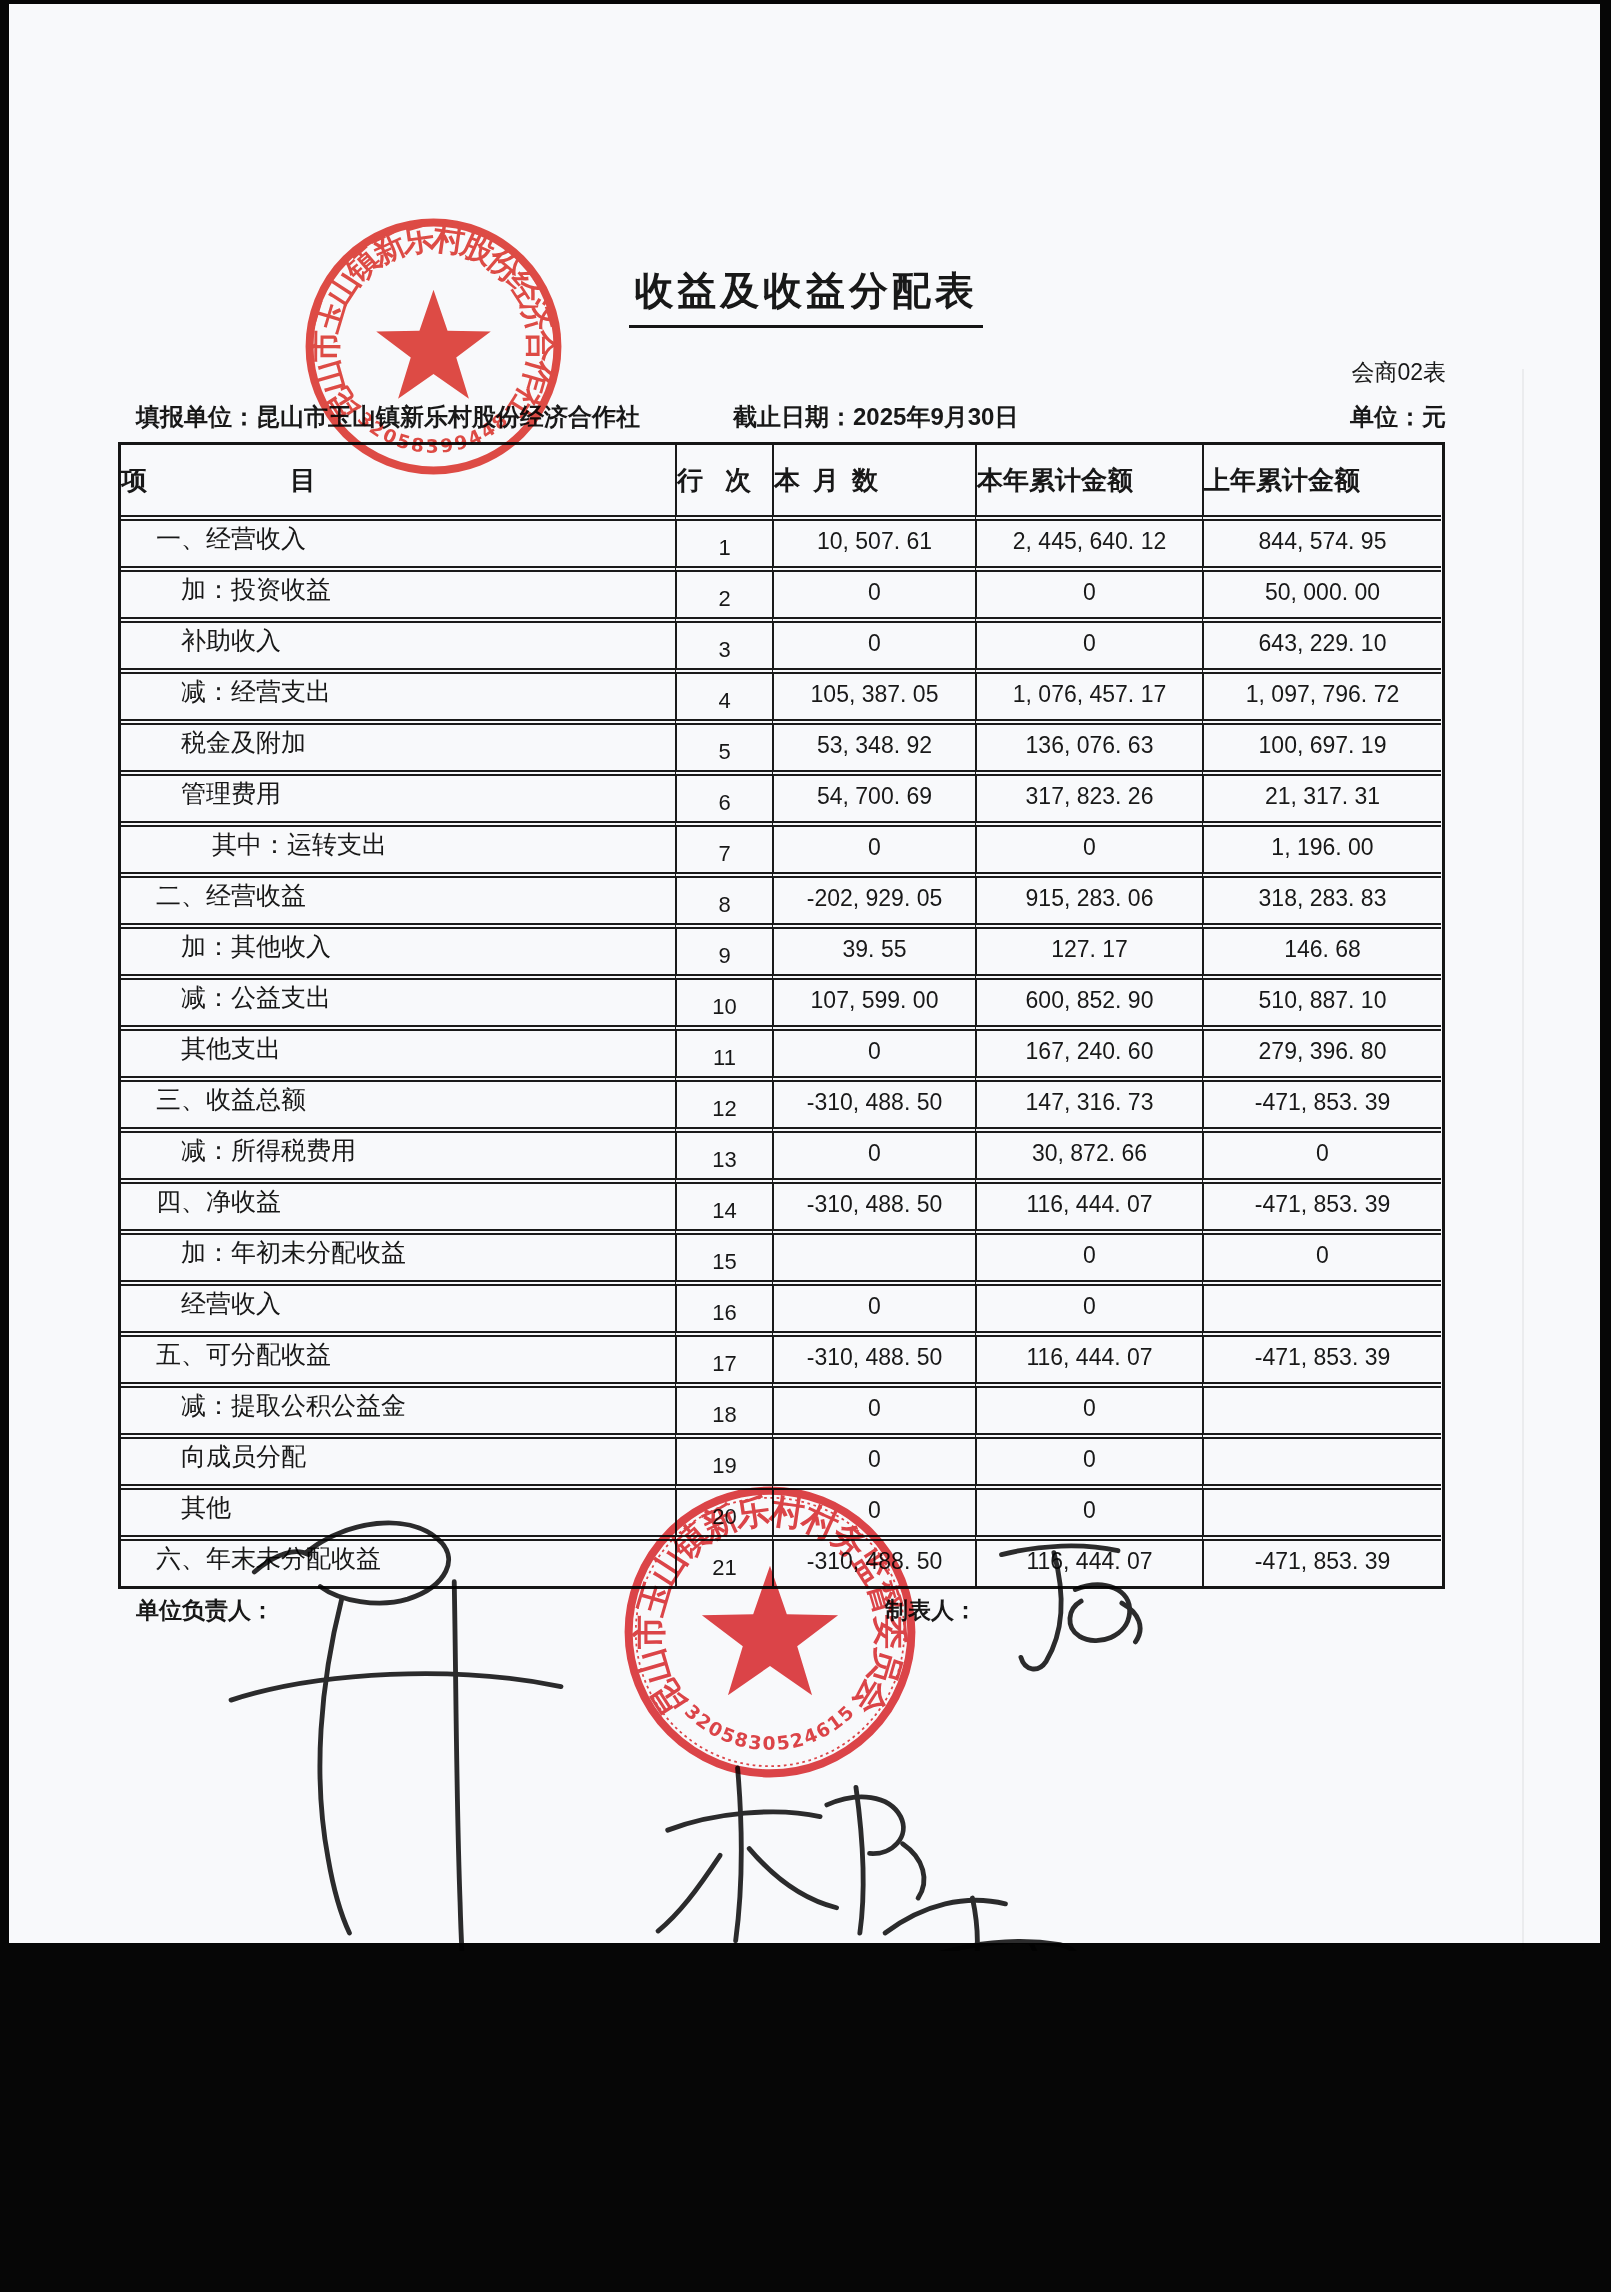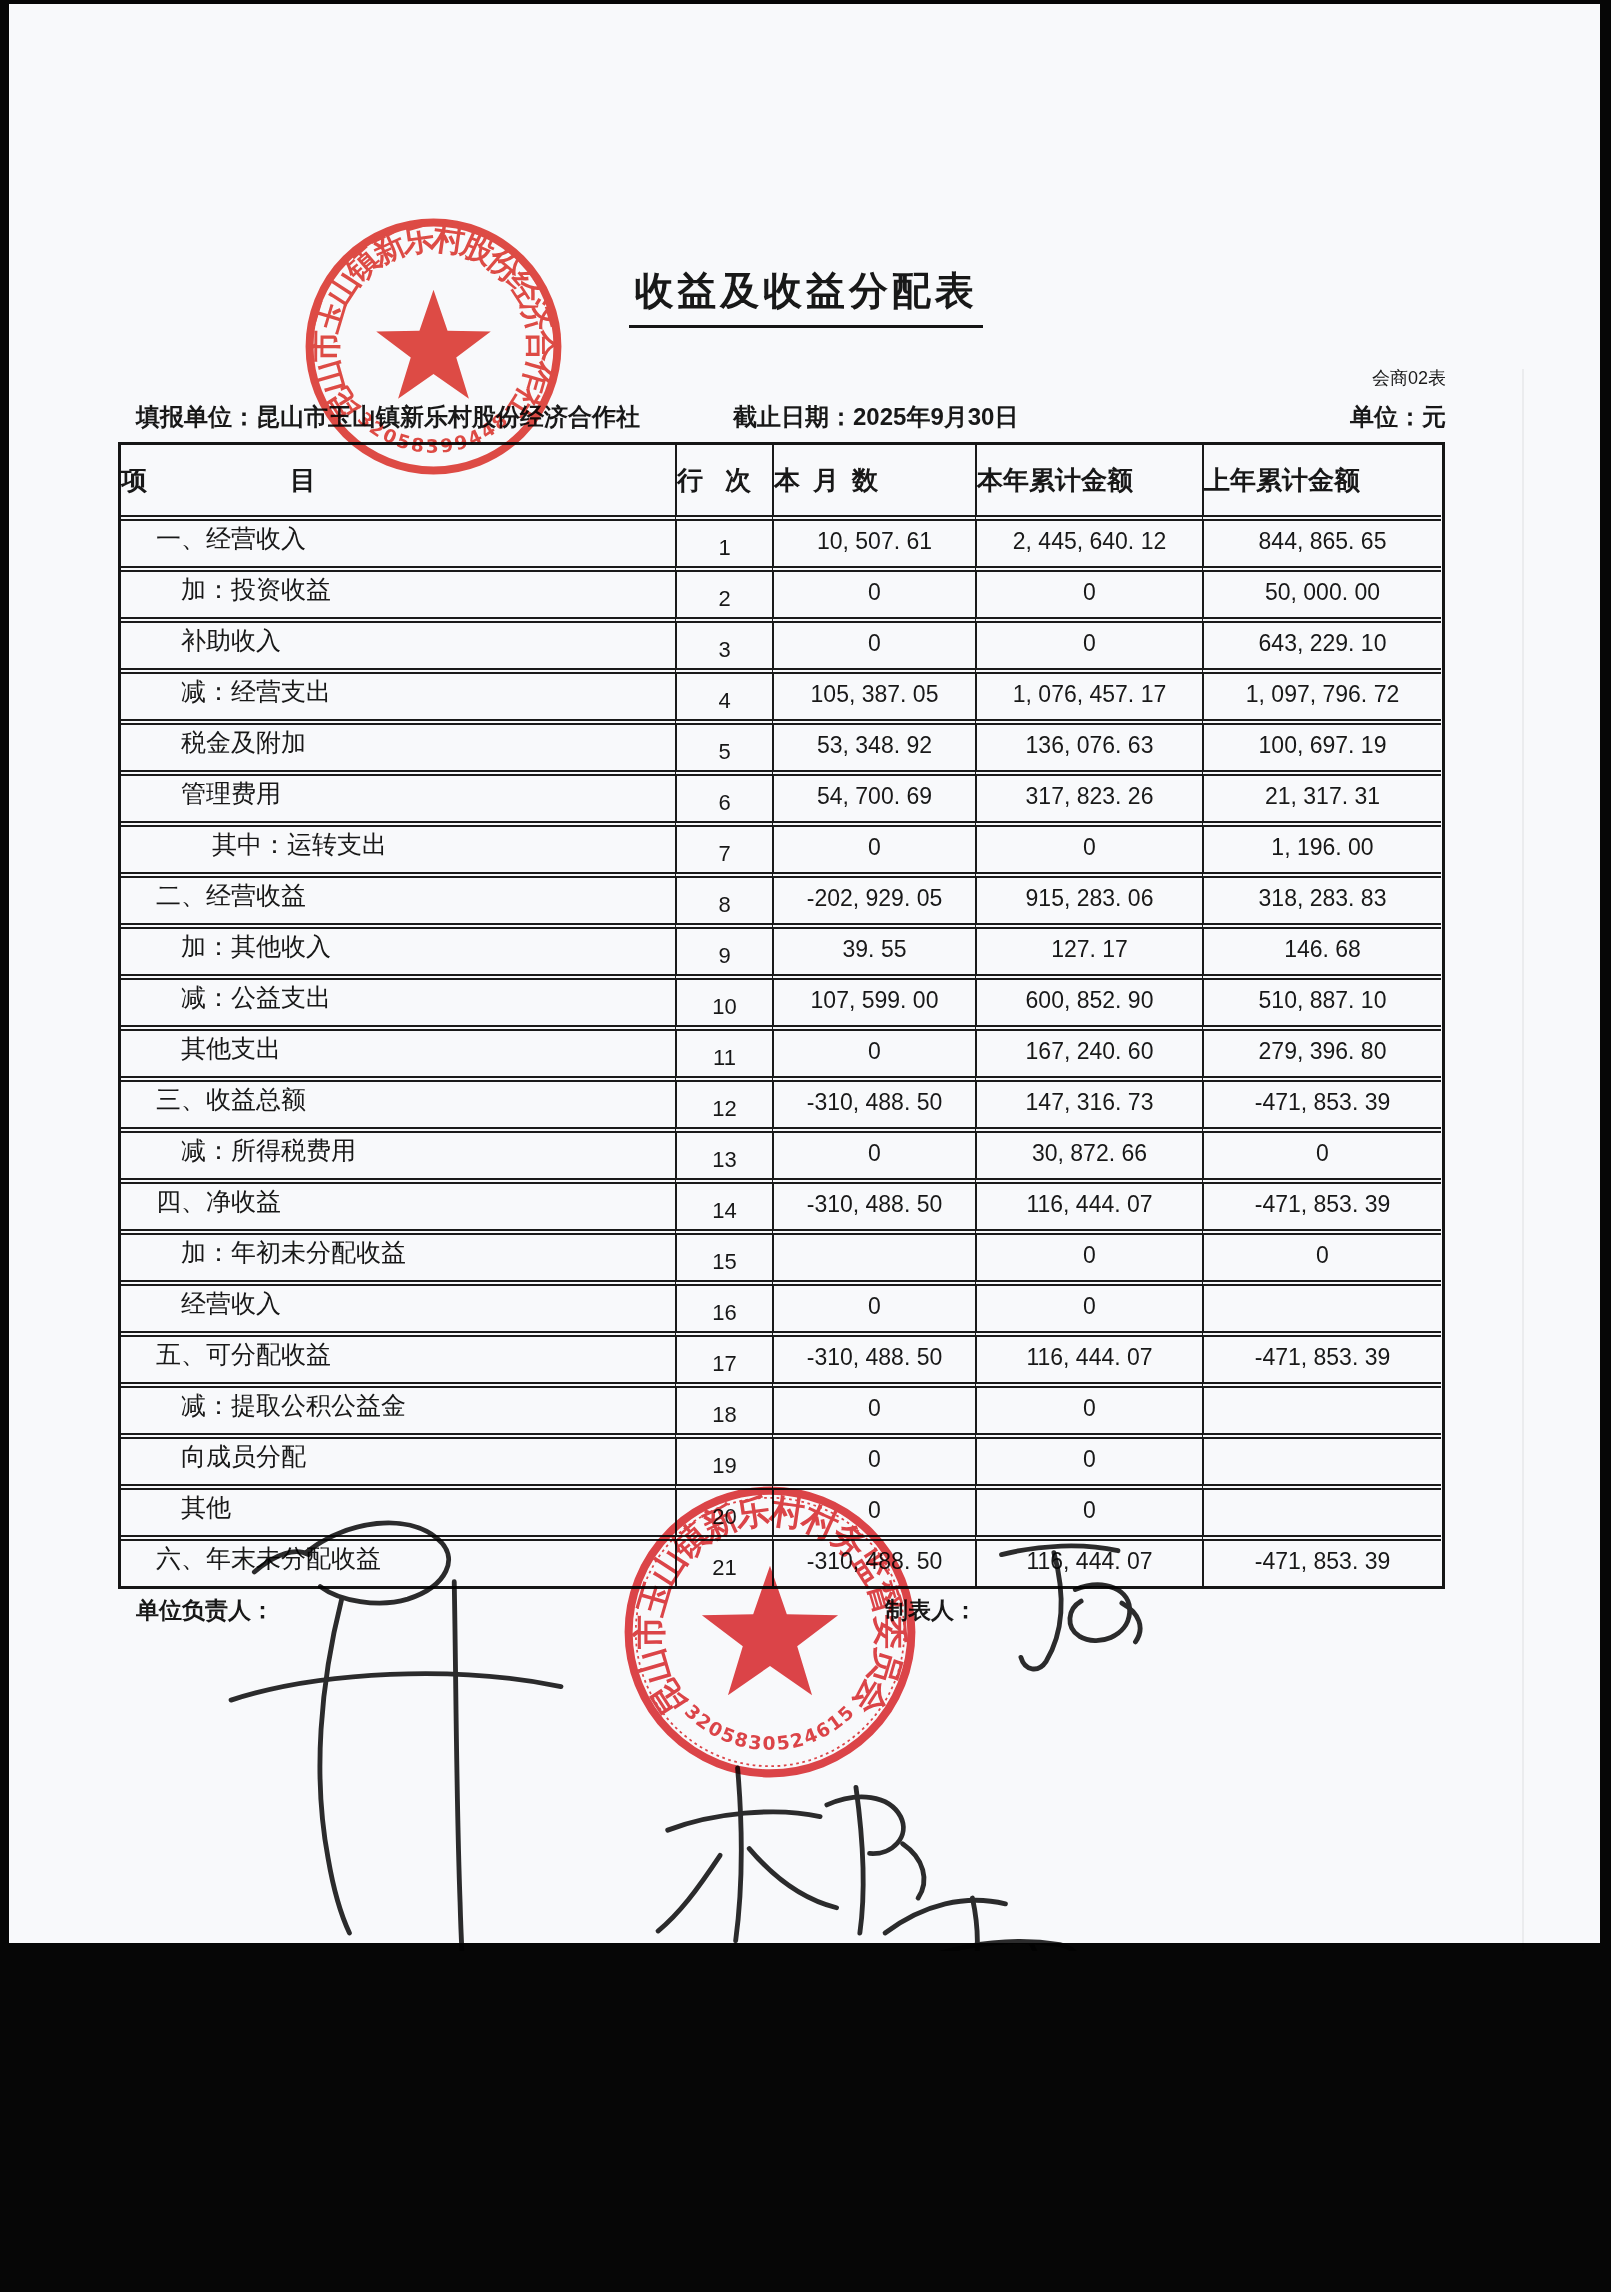--- a/index.html
+++ b/index.html
@@ -4,21 +4,21 @@
 <style>
   html,body{margin:0;padding:0;background:#060606;}
   .page{position:relative;width:1612px;height:1951px;background:#060606;overflow:hidden;
         font-family:"Liberation Sans","DejaVu Sans",sans-serif;color:#181818;}
   .paper{position:absolute;left:8.7px;top:3.9px;right:11.6px;bottom:7.8px;background:#f8f9fb;}
   .fold{position:absolute;top:369px;bottom:0;left:1522px;width:1.9px;background:rgba(0,0,0,0.05);}
 
   .title{position:absolute;left:0;top:264px;width:1612px;text-align:center;margin:0;}
   .title span{display:inline-block;font-size:39px;font-weight:800;letter-spacing:3.9px;
         border-bottom:3.9px solid #151515;padding:0 5.8px 6.8px 5.8px;}
-  .form-code{position:absolute;top:366px;left:0;width:1446px;text-align:right;font-size:18px;font-weight:500;}
+  .form-code{position:absolute;top:357px;left:0;width:1446px;text-align:right;font-size:23px;font-weight:500;}
   .info-line{position:absolute;top:401px;left:0;width:1612px;height:33px;font-size:24px;font-weight:700;}
   .info-unitname{position:absolute;left:136px;top:0;}
   .info-deadline{position:absolute;left:733px;top:0;}
   .info-currency{position:absolute;left:0;top:0;width:1446px;text-align:right;}
 
   
   .report{position:absolute;left:118px;top:442px;width:1327px;box-sizing:border-box;
           border:3.9px solid #161616;display:grid;
           grid-template-columns:554px 97px 203px 227px 239px;
           grid-template-rows:70px repeat(21,51px);
@@ -77,21 +77,21 @@
         <span>本年累计金额</span>
       </div>
     <div class="hd vl">
         <span>上年累计金额</span>
       </div>
 
       <div class="c c-item ind1">一、经营收入</div>
       <div class="c c-line vl">1</div>
       <div class="c c-amt vl">10, 507. 61</div>
       <div class="c c-amt vl">2, 445, 640. 12</div>
-      <div class="c c-amt vl">844, 865. 65</div>
+      <div class="c c-amt vl">844, 574. 95</div>
 
       <div class="c c-item ind2">加：投资收益</div>
       <div class="c c-line vl">2</div>
       <div class="c c-amt vl">0</div>
       <div class="c c-amt vl">0</div>
       <div class="c c-amt vl">50, 000. 00</div>
 
       <div class="c c-item ind2">补助收入</div>
       <div class="c c-line vl">3</div>
       <div class="c c-amt vl">0</div>

